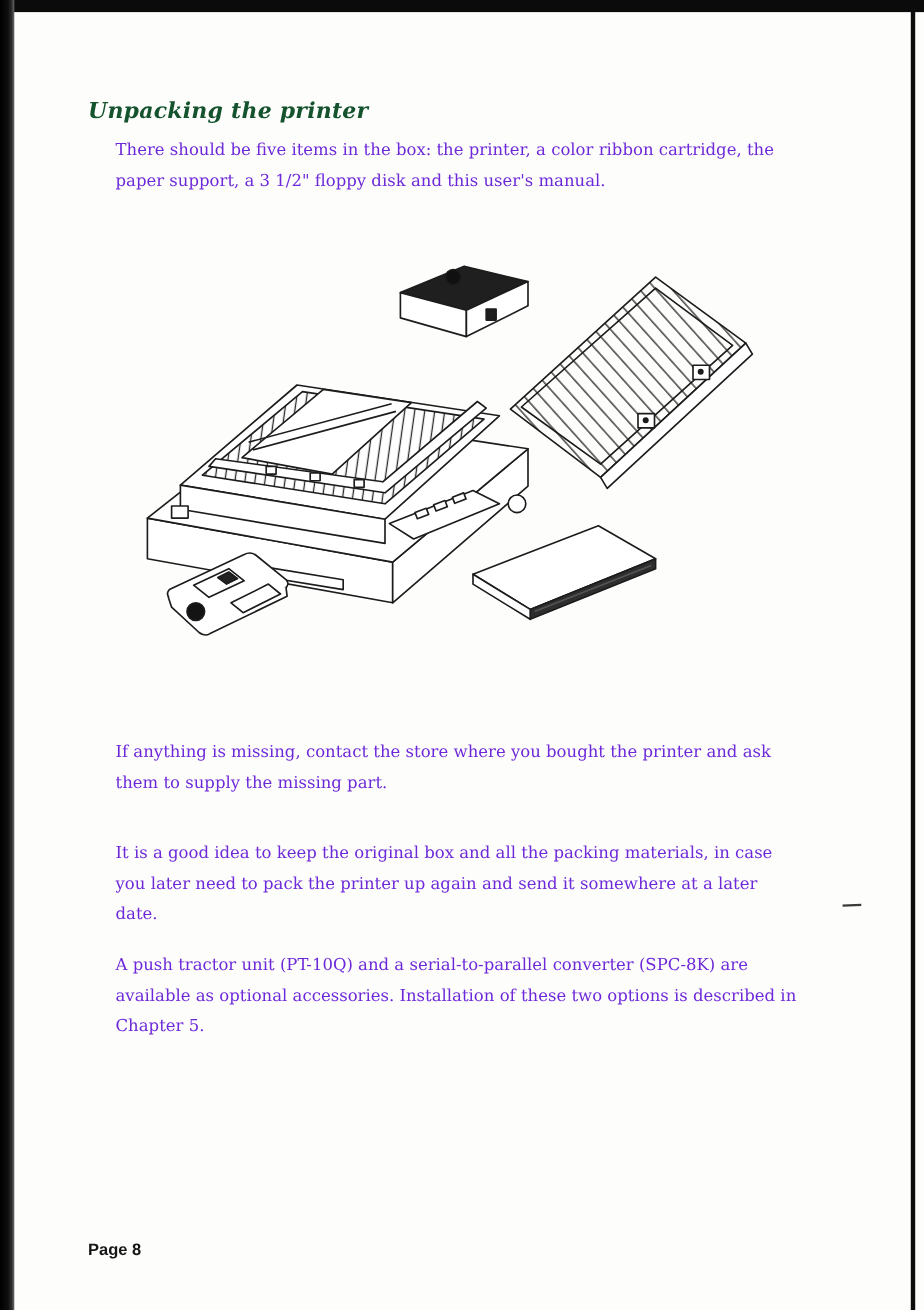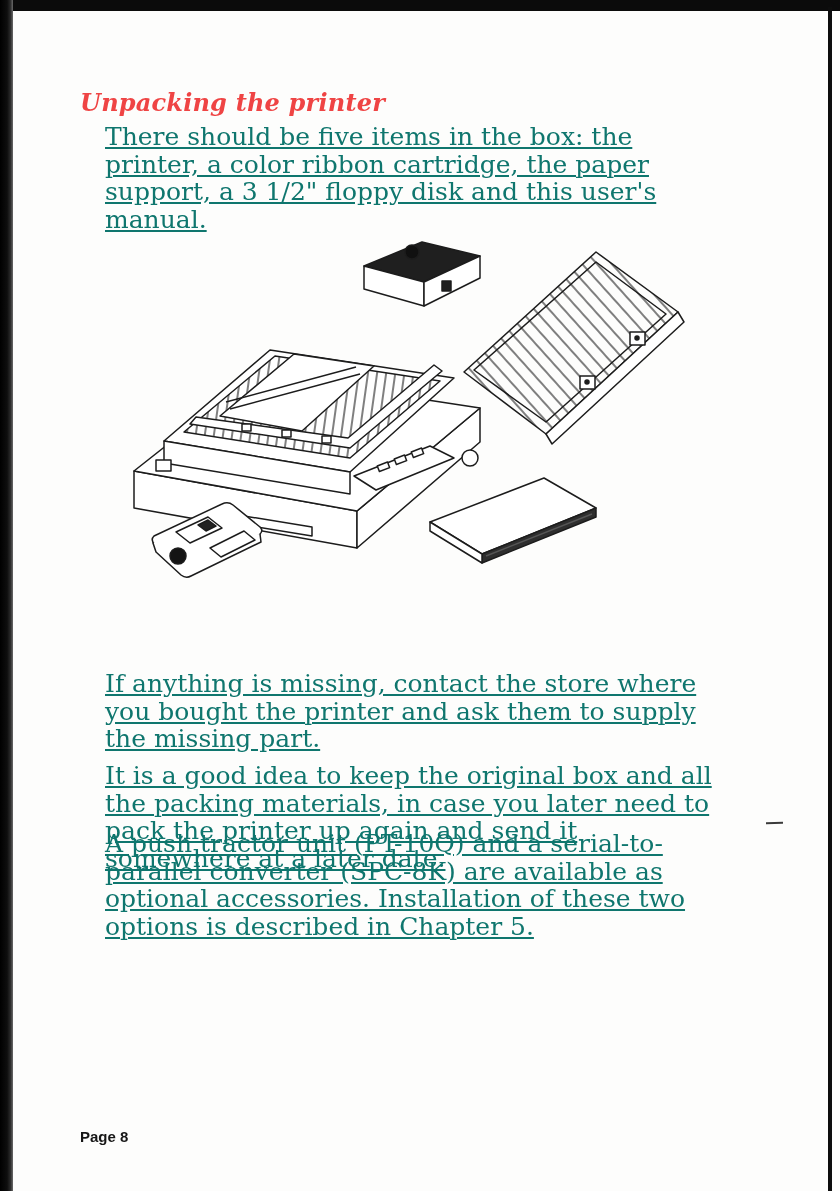--- a/index.html
+++ b/index.html
@@ -25,36 +25,35 @@
     position: absolute; top: 7px; left: 828px; width: 4px; height: 1184px;
     background: #0d0d0d;
   }
   .pen-mark {
     position: absolute; left: 766px; top: 822px; width: 17px; height: 2px;
     background: #3a3a3a; transform: rotate(-2deg);
   }
 
   .heading {
     position: absolute; left: 80px; top: 88px;
-    font-size: 24px; font-weight: bold; font-style: italic;
-    letter-spacing: 0.2px; color: #ef4444;
+    font-size: 20px; font-weight: bold; font-style: italic;
+    letter-spacing: 0.2px; color: #14532d;
     font-family: "DejaVu Serif", serif;
   }
 
   .para {
     position: absolute; left: 105px; width: 620px;
-    font-size: 25px; line-height: 27.5px;
-    color: #0f766e;
+    font-size: 15px; line-height: 27.5px;
+    color: #6d28d9;
     text-rendering: optimizeLegibility;
-    text-decoration: underline;
   }
   #para-1 { top: 123px; }
   #para-2 { top: 670px; }
   #para-3 { top: 762px; }
-  #para-4 { top: 830px; }
+  #para-4 { top: 864px; }
 
   .figure {
     position: absolute; left: 112px; top: 226px;
     width: 580px; height: 392px;
   }
   .figure svg { width: 100%; height: 100%; }
 
   .footer {
     position: absolute; left: 80px; top: 1128px;
     font-size: 15px; font-weight: bold; 

